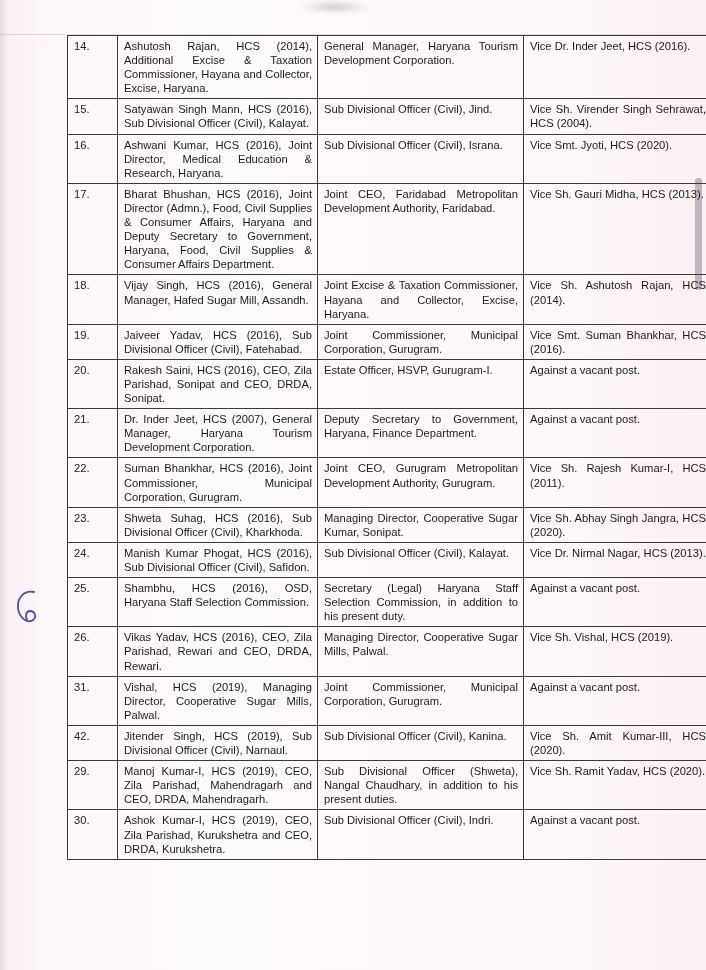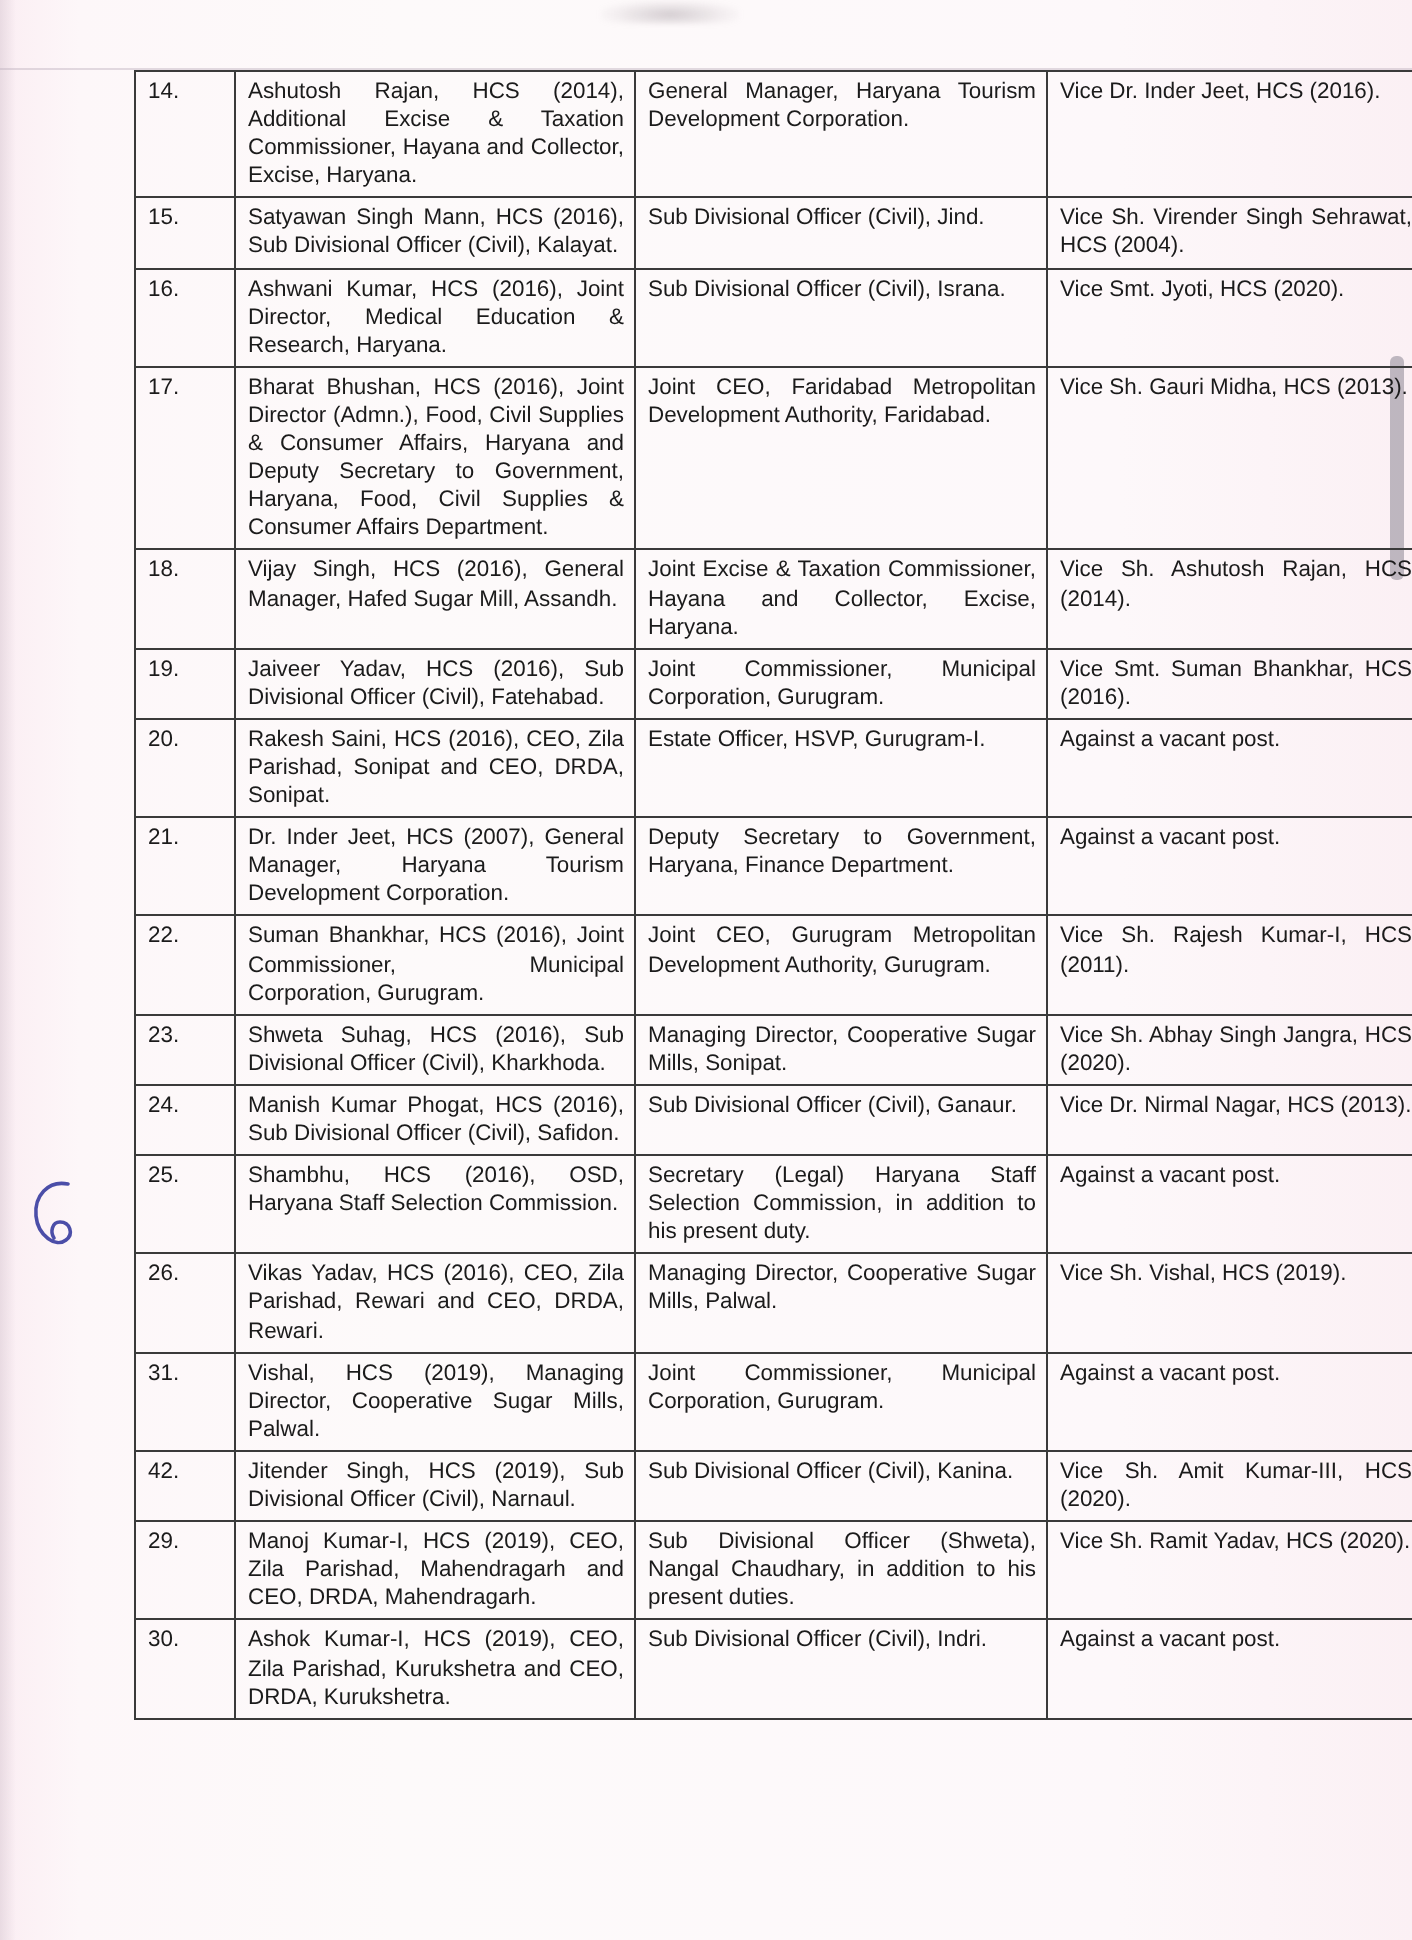--- a/index.html
+++ b/index.html
@@ -168,27 +168,27 @@
     </tr>
     <tr>
       <td class="col-sr">22.</td>
       <td class="col-officer">Suman Bhankhar, HCS (2016), Joint Commissioner, Municipal Corporation, Gurugram.</td>
       <td class="col-posting">Joint CEO, Gurugram Metropolitan Development Authority, Gurugram.</td>
       <td class="col-remarks">Vice Sh. Rajesh Kumar-I, HCS (2011).</td>
     </tr>
     <tr>
       <td class="col-sr">23.</td>
       <td class="col-officer">Shweta Suhag, HCS (2016), Sub Divisional Officer (Civil), Kharkhoda.</td>
-      <td class="col-posting">Managing Director, Cooperative Sugar Mills, Sonipat.</td>
+      <td class="col-posting">Managing Director, Cooperative Sugar Kumar, Sonipat.</td>
       <td class="col-remarks">Vice Sh. Abhay Singh Jangra, HCS (2020).</td>
     </tr>
     <tr>
       <td class="col-sr">24.</td>
       <td class="col-officer">Manish Kumar Phogat, HCS (2016), Sub Divisional Officer (Civil), Safidon.</td>
-      <td class="col-posting">Sub Divisional Officer (Civil), Ganaur.</td>
+      <td class="col-posting">Sub Divisional Officer (Civil), Kalayat.</td>
       <td class="col-remarks">Vice Dr. Nirmal Nagar, HCS (2013).</td>
     </tr>
     <tr>
       <td class="col-sr">25.</td>
       <td class="col-officer">Shambhu, HCS (2016), OSD, Haryana Staff Selection Commission.</td>
       <td class="col-posting">Secretary (Legal) Haryana Staff Selection Commission, in addition to his present duty.</td>
       <td class="col-remarks">Against a vacant post.</td>
     </tr>
     <tr>
       <td class="col-sr">26.</td>

